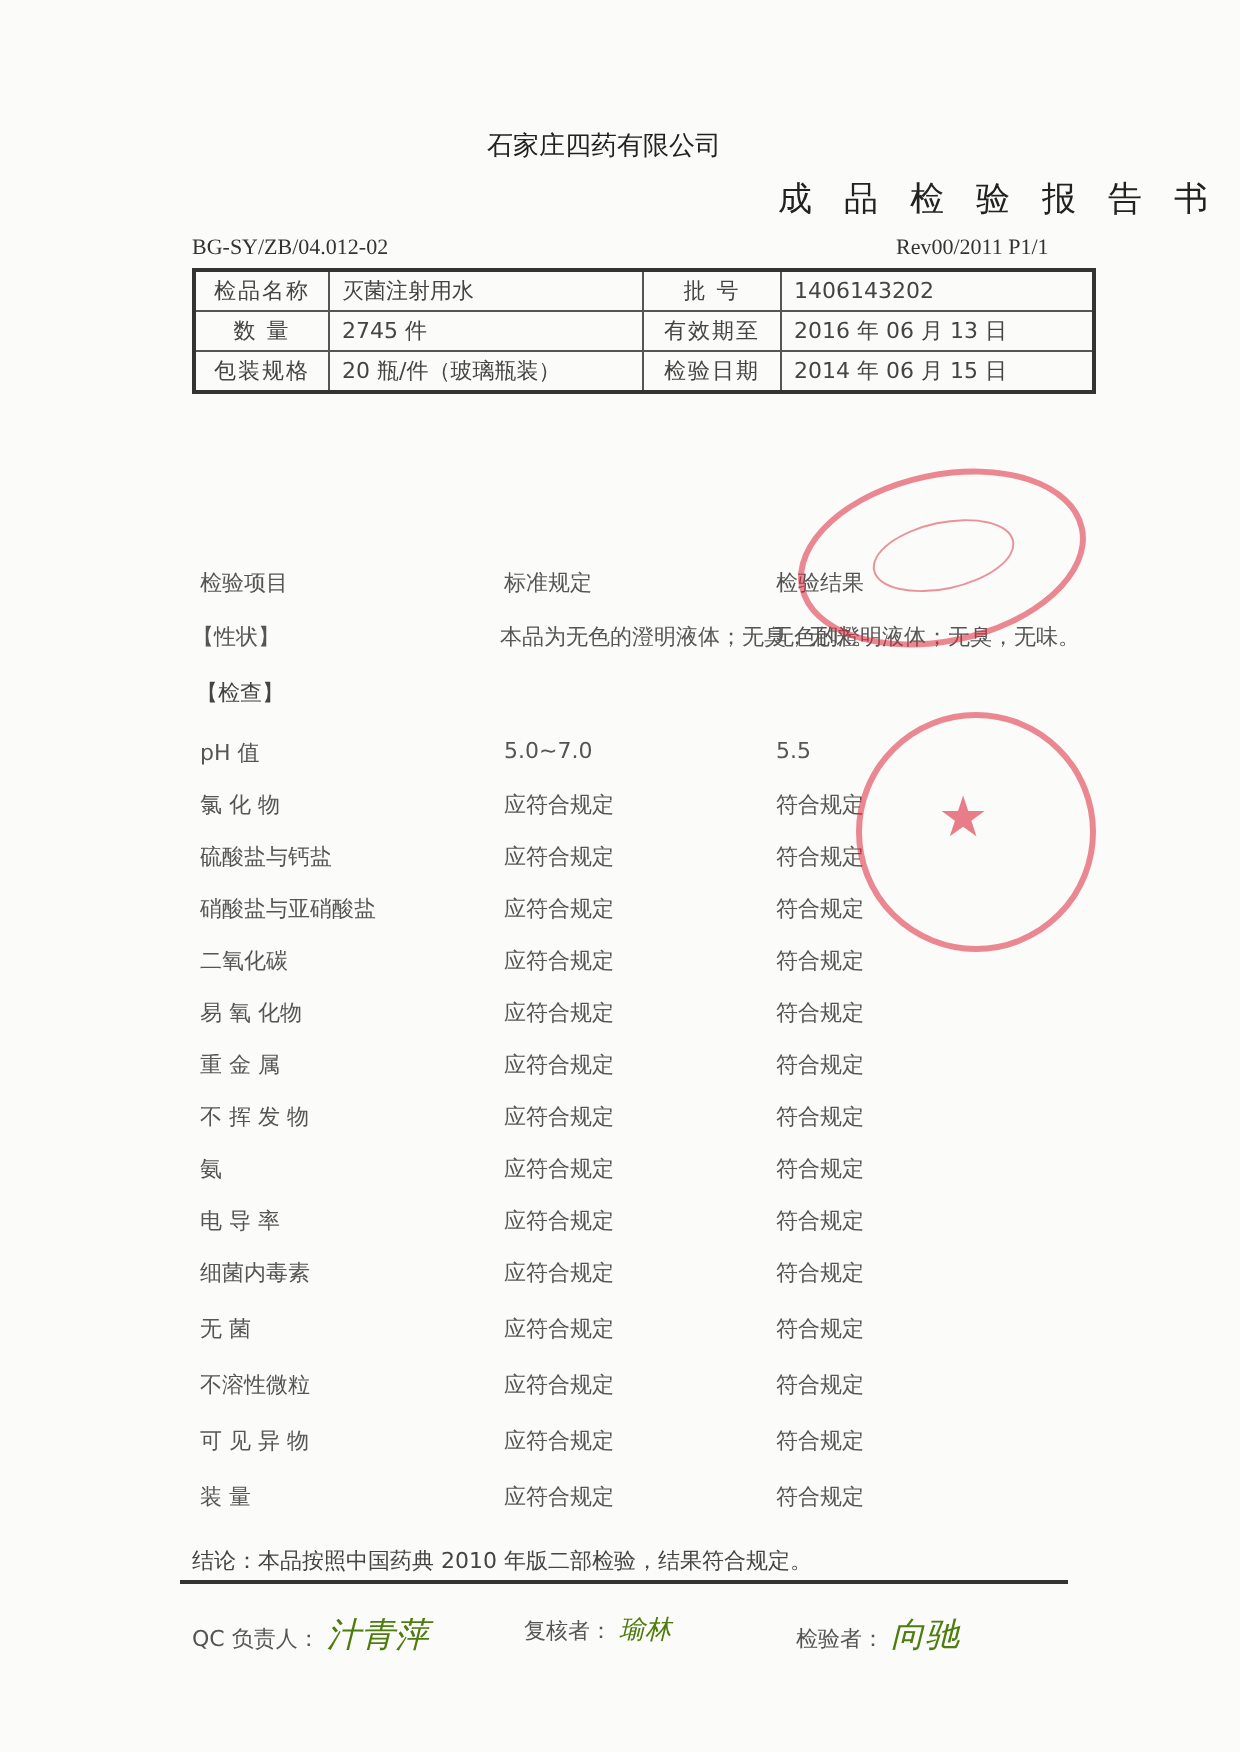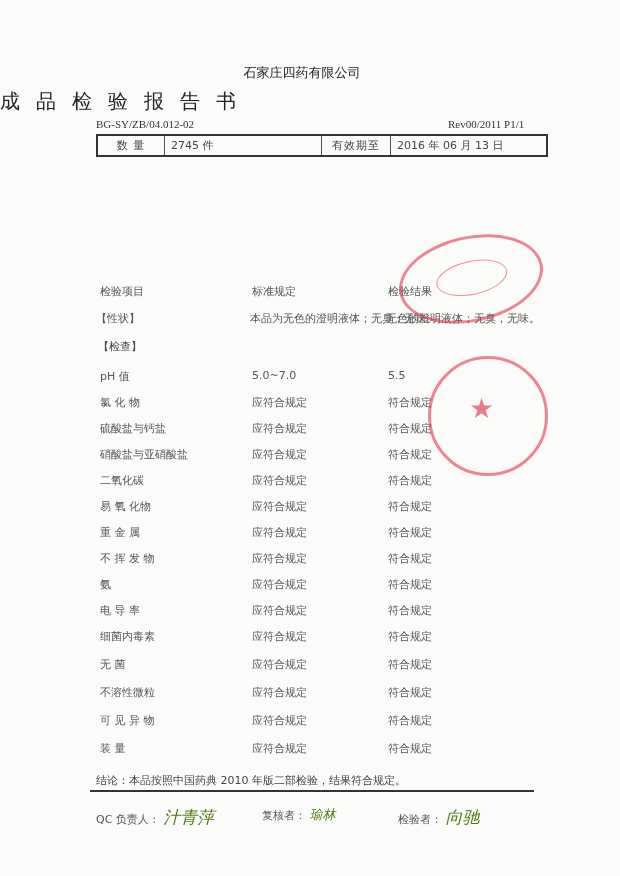--- a/index.html
+++ b/index.html
@@ -2,21 +2,21 @@
 <html><head>
   <meta charset="utf-8">
   <style>
     html, body { margin: 0; padding: 0; }
     body {
       width: 620px; height: 876px; background: #fbfbf9; position: relative; overflow: hidden;
       font-family: "DejaVu Serif", "Liberation Serif", serif; color: #3a3a3a;
     }
     .abs { position: absolute; }
     .company { left: 0; width: 604px; top: 64px; text-align: center; font-size: 13px; font-family: "DejaVu Sans", sans-serif; color:#222; }
-    .title { left: 0; width: 620px; top: 88px; text-align: left; font-size: 20px; letter-spacing: 16px; color:#222; font-family: "DejaVu Sans", sans-serif; }
+    .title { left: 0; width: 620px; top: 88px; text-align: right; font-size: 17px; letter-spacing: 16px; color:#222; font-family: "DejaVu Sans", sans-serif; }
     .docno { left: 96px; top: 118px; font-size: 11px; font-family: "Liberation Serif", serif; color:#333; }
     .rev { left: 448px; top: 118px; font-size: 11px; font-family: "Liberation Serif", serif; color:#333; }
     table.info {
       position: absolute; left: 96px; top: 134px; width: 452px; border-collapse: collapse;
       font-size: 11px; font-family: "DejaVu Sans", sans-serif; color:#444;
       border: 2px solid #333;
     }
     table.info td { border: 1px solid #555; height: 19px; padding: 0 0 0 6px; white-space: nowrap; }
     table.info td.lbl { width: 66px; text-align: center; padding: 0; letter-spacing: 1px; }
     table.info td.val { width: 150px; }
@@ -35,25 +35,37 @@
 </head>
 <body>
 
 <div class="abs company">石家庄四药有限公司</div>
 <div class="abs title">成品检验报告书</div>
 <div class="abs docno">BG-SY/ZB/04.012-02</div>
 <div class="abs rev">Rev00/2011   P1/1</div>
 
 <table class="info">
   <tbody>
+      <tr>
+    <td class="lbl">检品名称</td>
+    <td class="val">灭菌注射用水</td>
+    <td class="lbl2">批    号</td>
+    <td>1406143202</td>
+  </tr>
   <tr>
     <td class="lbl">数    量</td>
     <td class="val">2745 件</td>
     <td class="lbl2">有效期至</td>
     <td>2016 年 06 月 13 日</td>
+  </tr>
+  <tr>
+    <td class="lbl">包装规格</td>
+    <td class="val">20 瓶/件（玻璃瓶装）</td>
+    <td class="lbl2">检验日期</td>
+    <td>2014 年 06 月 15 日</td>
   </tr>
 </tbody>
   </table>
 
 <div class="row" style="top:284px;">
   <span class="c1">检验项目</span>
   <span class="c2">标准规定</span>
   <span class="c3">检验结果</span>
 </div>
 <div class="row" style="top:311px; left:96px;">

